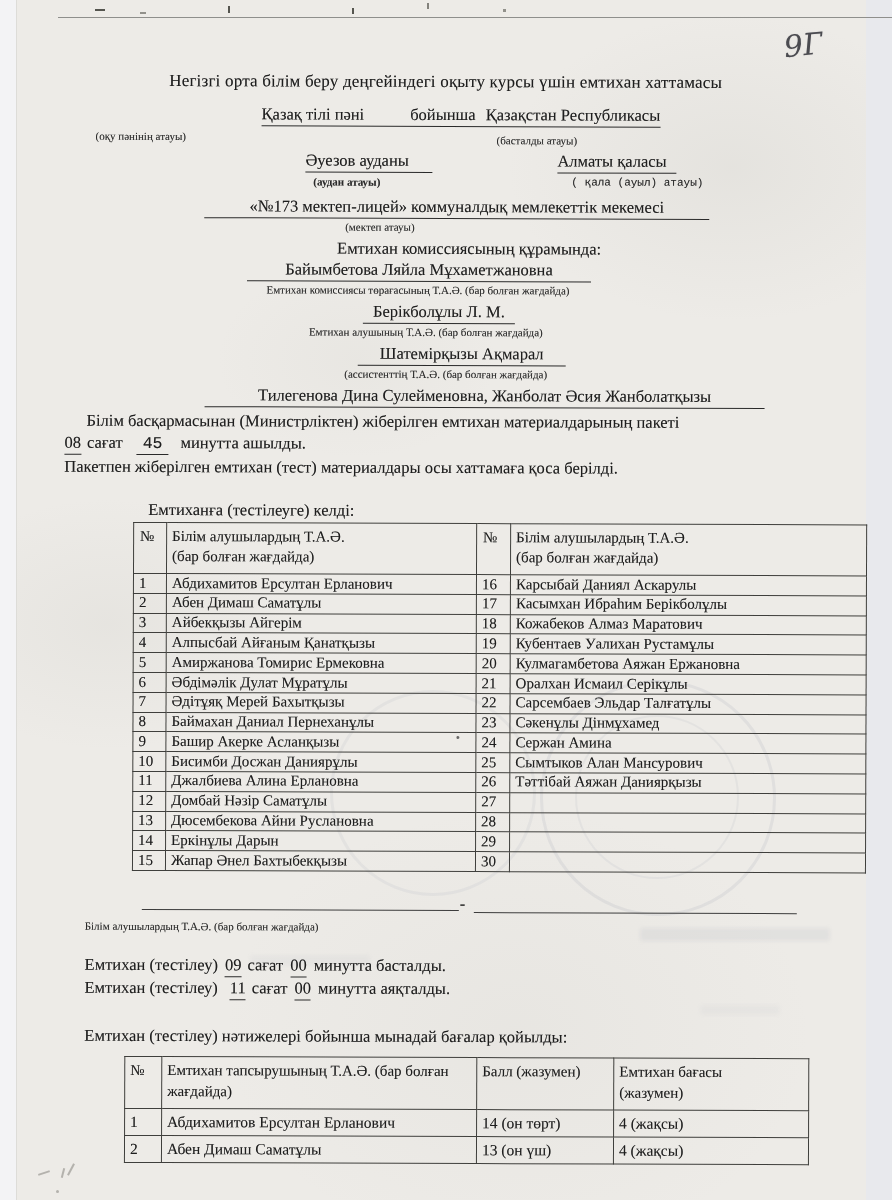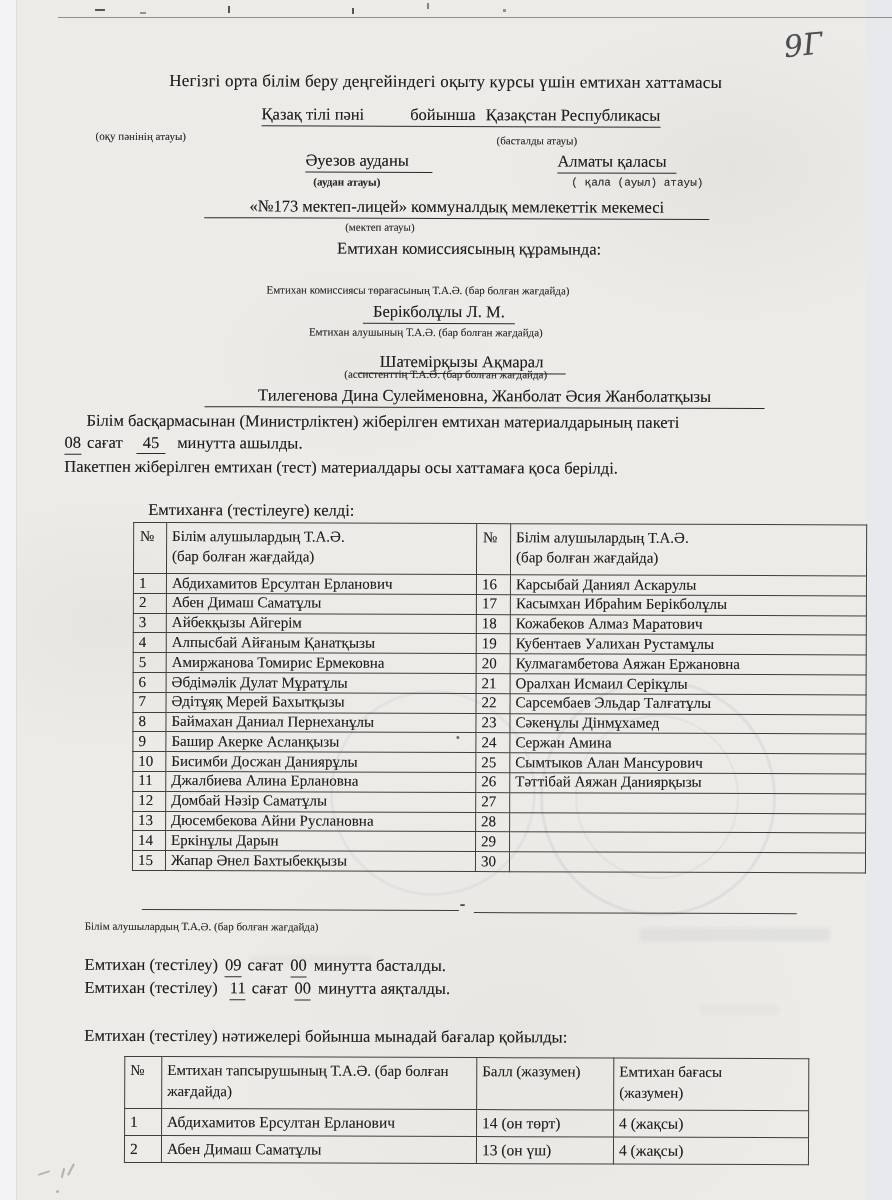--- a/index.html
+++ b/index.html
@@ -99,34 +99,35 @@
 
   <div class="abs t u" style="left:306px;top:151px;padding-right:24px;">Әуезов ауданы</div>
   <div class="abs t u" style="left:558px;top:151px;padding-right:10px;">Алматы қаласы</div>
   <div class="abs small" style="left:314px;top:176px;font-weight:bold;">(аудан атауы)</div>
   <div class="abs small" style="left:572px;top:176px;font-family:Liberation Mono, monospace;">( қала (ауыл) атауы)</div>
 
   <div class="abs t u center" style="left:205px;top:197px;width:505px;">«№173 мектеп-лицей» коммуналдық мемлекеттік мекемесі</div>
   <div class="abs small" style="left:346px;top:221px;">(мектеп атауы)</div>
 
   <div class="abs t center" style="left:250px;top:239px;width:440px;">Емтихан комиссиясының құрамында:</div>
+  <div class="abs t u center" style="left:248px;top:260px;width:344px;">Байымбетова  Ляйла  Мұхаметжановна</div>
   <div class="abs small center" style="left:228px;top:284px;width:382px;">Емтихан комиссиясы төрағасының Т.А.Ә. (бар болған жағдайда)</div>
   <div class="abs t u center" style="left:364px;top:302px;width:152px;">Берікболұлы Л. М.</div>
   <div class="abs small center" style="left:303px;top:326px;width:248px;">Емтихан алушының Т.А.Ә. (бар болған жағдайда)</div>
-  <div class="abs t u center" style="left:359px;top:344px;width:208px;margin-top:8px;">Шатемірқызы Ақмарал</div>
+  <div class="abs t u center" style="left:359px;top:344px;width:208px;">Шатемірқызы Ақмарал</div>
   <div class="abs small center" style="left:323px;top:368px;width:248px;">(ассистенттің Т.А.Ә. (бар болған жағдайда)</div>
   <div class="abs t u center" style="left:206px;top:386px;width:560px;">Тилегенова Дина Сулейменовна,  Жанболат Әсия Жанболатқызы</div>
 
   <div class="abs t" style="left:88px;top:412px;width:716px;">Білім басқармасынан (Министрліктен) жіберілген емтихан материалдарының пакеті</div>
   <div class="abs fieldrow" style="left:66px;top:434px;">
     <span class="t u">08</span>
     <span class="inline-gap" style="width:6px;"></span>
     <span class="t">сағат</span>
     <span class="inline-gap" style="width:14px;"></span>
-    <span class="t u" style="padding:0 6px;">45</span>
+    <span class="t u" style="padding:0 6px;font-family:Liberation Mono, monospace;">45</span>
     <span class="inline-gap" style="width:12px;"></span>
     <span class="t">минутта ашылды.</span>
   </div>
   <div class="abs t" style="left:66px;top:458px;width:740px;">Пакетпен  жіберілген  емтихан (тест) материалдары осы хаттамаға қоса берілді.</div>
 
   <div class="abs t" style="left:150px;top:501px;">Емтиханға (тестілеуге) келді:</div>
   <table class="tbl" id="attendance-table" style="left:135px;top:523px;width:733px;">
     <colgroup>
         <col style="width:33px;">
         <col style="width:310px;">

